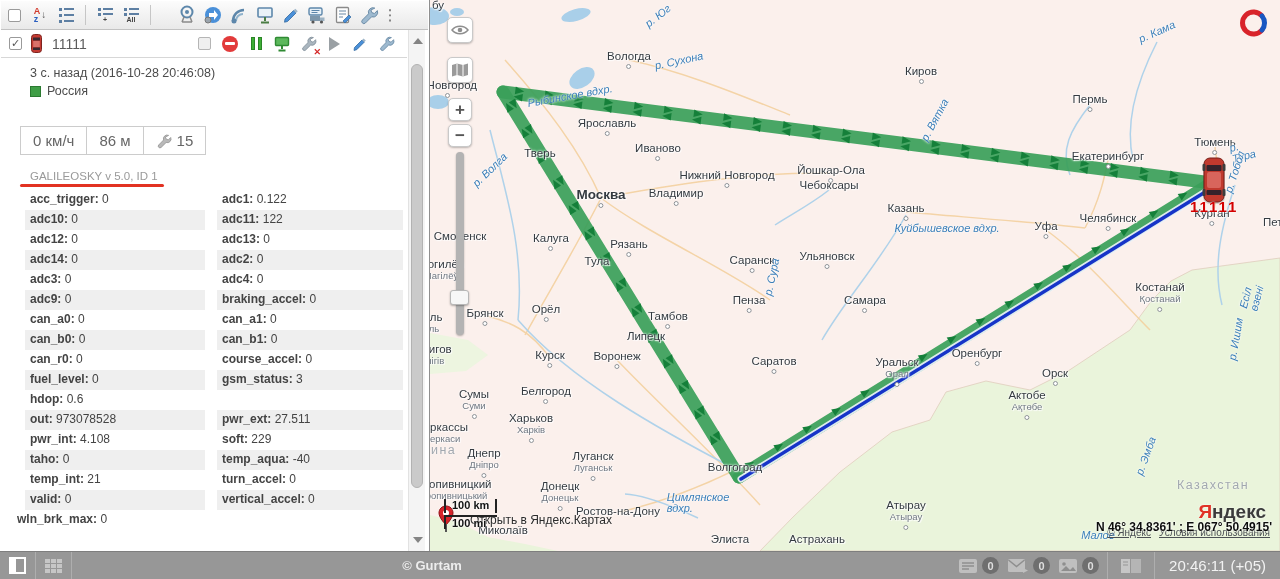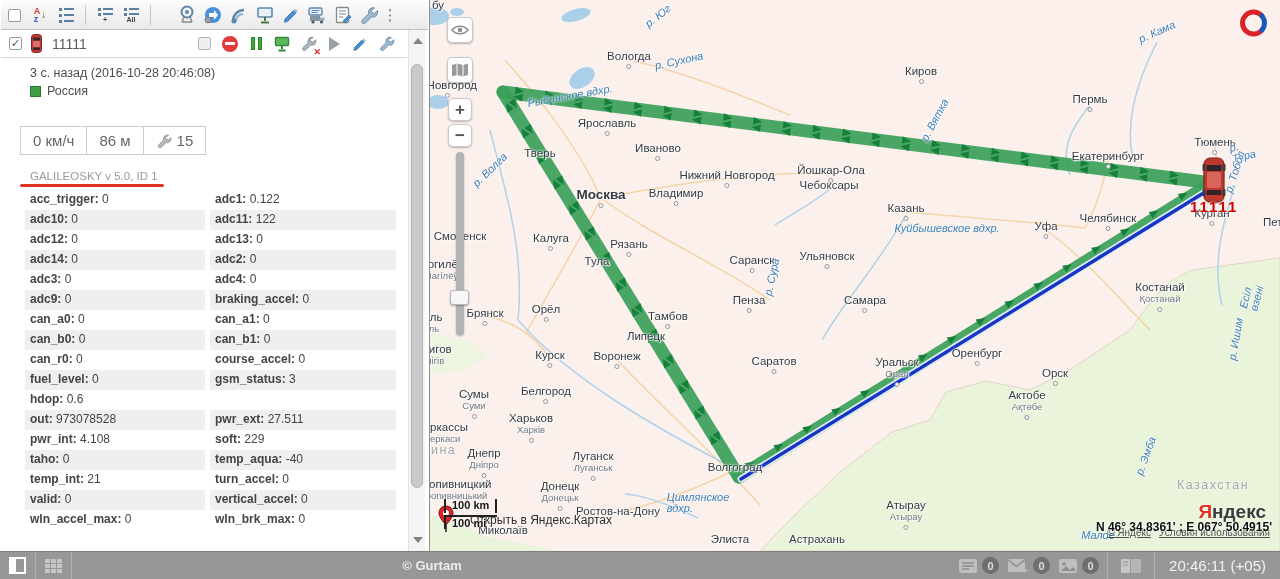--- a/index.html
+++ b/index.html
@@ -52,21 +52,21 @@
   .stat-cell { padding:5px 12px; font-size:15px; color:#666; border-right:1px solid #ccc; display:flex; align-items:center; gap:5px; }
   .stat-cell:last-child { border-right:none; }
   .device-line { position:absolute; left:30px; top:170px; font-size:11.5px; color:#9a9a9a; }
   .device-underline { position:absolute; left:20px; top:184px; width:144px; height:3px; background:#e23222; border-radius:2px; }
 
   
   .params { position:absolute; left:0; top:190px; width:405px; height:361px; overflow:hidden; font-size:12px; color:#444; }
   .prow { display:flex; align-items:flex-start; }
   .pcell { padding:3px 4px 4px 5px; line-height:13px; }
   .pcell.l { margin-left:25px; width:180px; }
-  .pcell.r { margin-left:5px; width:186px; }
+  .pcell.r { margin-left:12px; width:186px; }
   .prow.shaded .pcell { background:#efefef; }
   .pname { font-weight:bold; }
 
   
   .vscroll { position:absolute; right:4px; top:30px; bottom:0; width:17px; background:#f4f4f4; border-left:1px solid #e2e2e2; }
   .scroll-arrow { position:absolute; left:4px; width:0; height:0; border-left:5px solid transparent; border-right:5px solid transparent; }
   .scroll-arrow.up { top:8px; border-bottom:6px solid #848484; }
   .scroll-arrow.down { bottom:8px; border-top:6px solid #848484; }
   .scroll-thumb { position:absolute; left:2px; top:34px; width:12px; height:424px; background:#cacaca; border:1px solid #b2b2b2; border-radius:6px; }
 
@@ -375,21 +375,20 @@
         </div>
         <div class="prow">
           <div class="pcell l"><span class="pname">temp_int: </span><span>21</span></div>
           <div class="pcell r"><span class="pname">turn_accel: </span><span>0</span></div>
         </div>
         <div class="prow shaded">
           <div class="pcell l"><span class="pname">valid: </span><span>0</span></div>
           <div class="pcell r"><span class="pname">vertical_accel: </span><span>0</span></div>
         </div>
         <div class="prow">
-          <div class="pcell l"><span class="pname">wln_accel_max: </span><span>0</span></div>
           <div class="pcell r"><span class="pname">wln_brk_max: </span><span>0</span></div>
         </div>
       </div>
 
     <div class="vscroll">
       <span class="scroll-arrow up"></span>
       <span class="scroll-thumb"></span>
       <span class="scroll-arrow down"></span>
     </div>
   </div>

